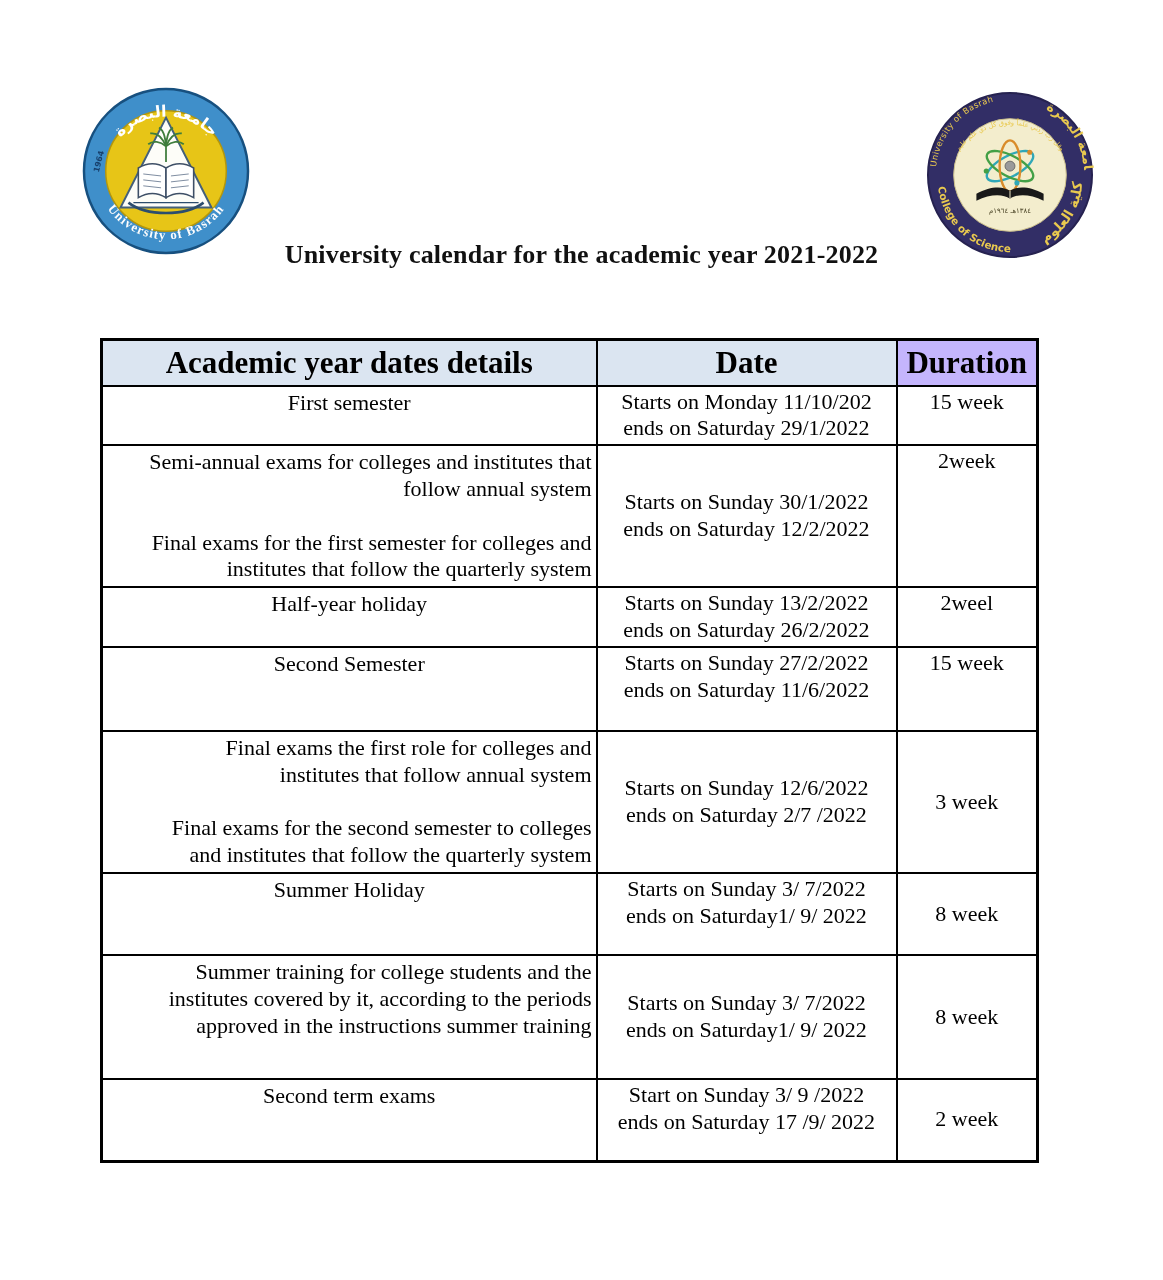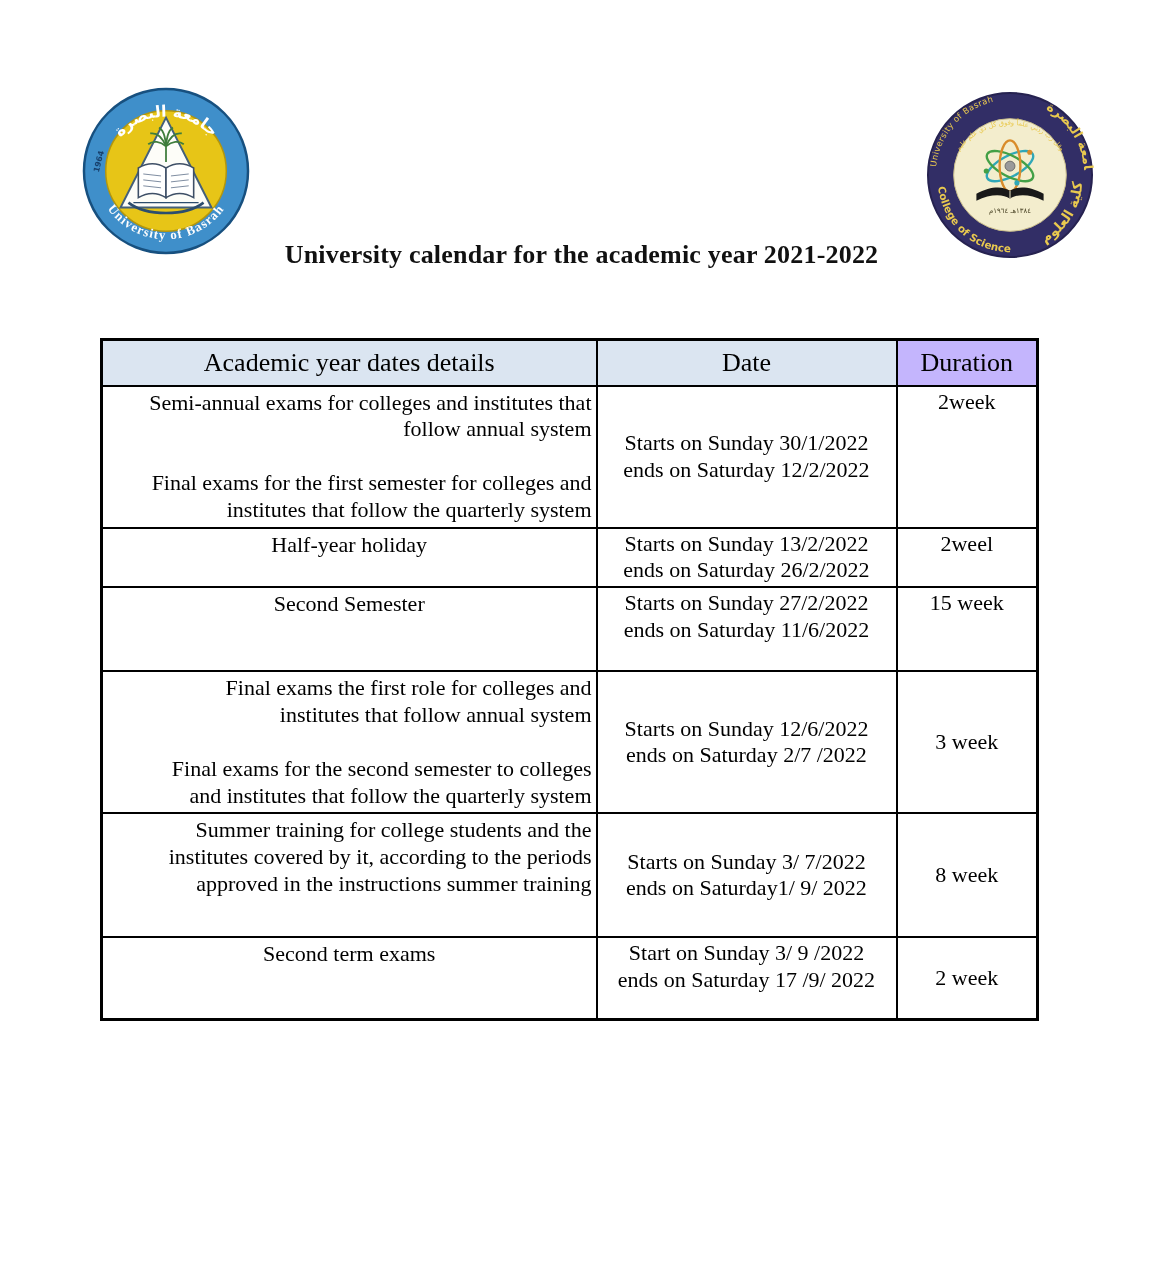--- a/index.html
+++ b/index.html
@@ -21,21 +21,21 @@
     letter-spacing:0.2px;
   }
   table.calendar {
     position:absolute; left:100px; top:338px;
     width:936px;
     border-collapse:collapse; table-layout:fixed;
     border:3px solid #000;
   }
   .calendar th, .calendar td { border:2px solid #000; }
   .calendar thead th {
-    height:46px; font-size:26px; font-weight:normal;
+    height:46px; font-size:31px; font-weight:bold;
     vertical-align:middle;
   }
   .calendar td {
     font-size:22px; line-height:1.22;
     white-space:pre-line; vertical-align:top;
   }
   td.details { padding:3px 4px 3px 9px; }
   td.details.center { text-align:center; padding-left:4px; }
   td.details.left   { text-align:right; }
   td.date     { text-align:center; padding:2px 4px; }
@@ -137,20 +137,26 @@
         <col style="width:141px">
     </colgroup>
     <thead>
       <tr>
         <th style="background: rgb(219, 229, 241);">Academic year dates details</th>
         <th style="background: rgb(219, 229, 241);">Date</th>
         <th style="background: #c4b5fd;">Duration</th>
       </tr>
     </thead>
     <tbody>
+        <tr style="height: 57px;">
+          <td class="details center" style="vertical-align: top;">First semester</td>
+          <td class="date" style="vertical-align: top;">Starts on Monday 11/10/202
+ends on Saturday 29/1/2022</td>
+          <td class="duration" style="vertical-align: top;">15 week</td>
+        </tr>
         <tr style="height: 132px;">
           <td class="details left" style="vertical-align: top;">Semi-annual exams for colleges and institutes that
 follow annual system
 
 Final exams for the first semester for colleges and
 institutes that follow the quarterly system</td>
           <td class="date" style="vertical-align: middle;">Starts on Sunday 30/1/2022
 ends on Saturday 12/2/2022</td>
           <td class="duration" style="vertical-align: top;">2week</td>
         </tr>
@@ -168,20 +174,26 @@
         </tr>
         <tr style="height: 128px;">
           <td class="details left" style="vertical-align: top;">Final exams the first role for colleges and
 institutes that follow annual system
 
 Final exams for the second semester to colleges
 and institutes that follow the quarterly system</td>
           <td class="date" style="vertical-align: middle;">Starts on Sunday 12/6/2022
 ends on Saturday 2/7 /2022</td>
           <td class="duration" style="vertical-align: middle;">3 week</td>
+        </tr>
+        <tr style="height: 82px;">
+          <td class="details center" style="vertical-align: top;">Summer Holiday</td>
+          <td class="date" style="vertical-align: top;">Starts on Sunday 3/ 7/2022
+ends on Saturday1/ 9/ 2022</td>
+          <td class="duration" style="vertical-align: middle;">8 week</td>
         </tr>
         <tr style="height: 124px;">
           <td class="details left" style="vertical-align: top;">Summer training for college students and the
 institutes covered by it, according to the periods
 approved in the instructions summer training</td>
           <td class="date" style="vertical-align: middle;">Starts on Sunday 3/ 7/2022
 ends on Saturday1/ 9/ 2022</td>
           <td class="duration" style="vertical-align: middle;">8 week</td>
         </tr>
         <tr style="height: 82px;">

